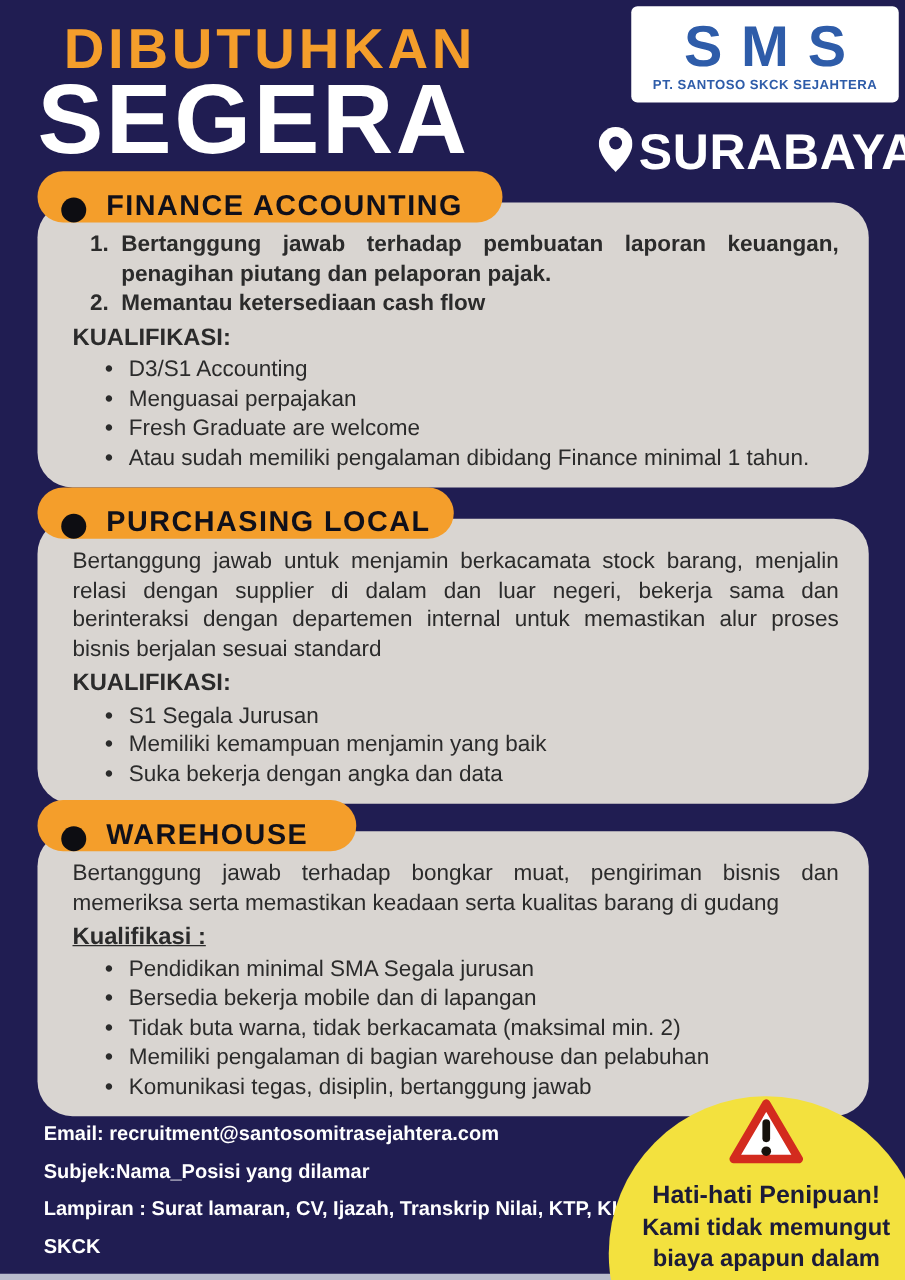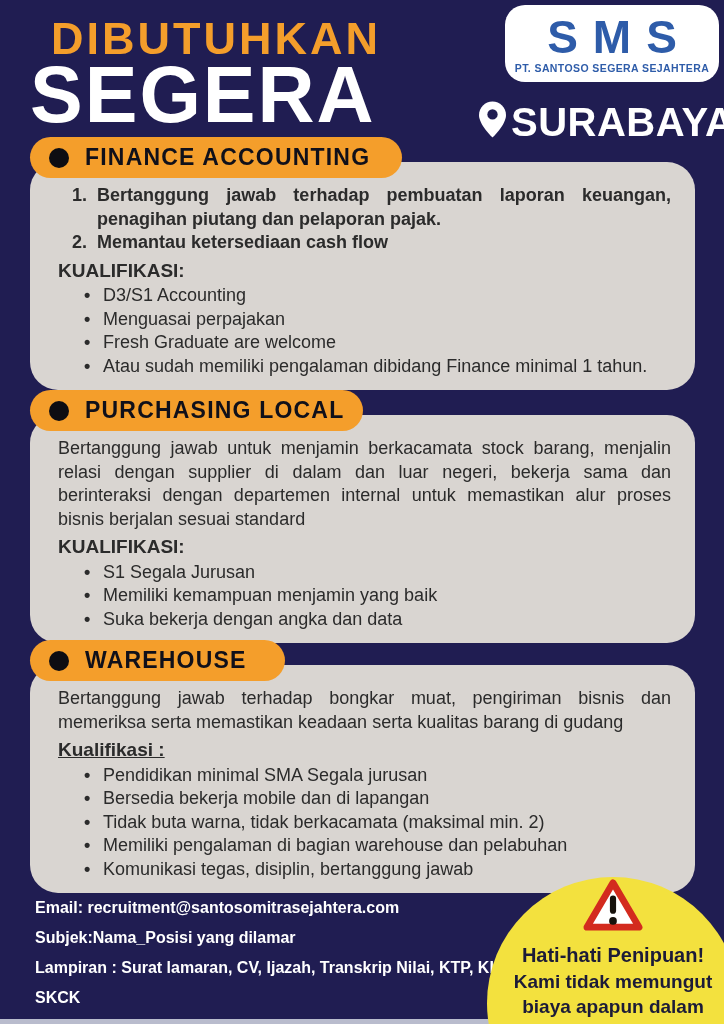--- a/index.html
+++ b/index.html
@@ -18,21 +18,21 @@
     line-height: 1; color: #f49e2b; white-space: nowrap;
   }
   .title-line2 {
     position: absolute; left: 30px; top: 55px;
     font-size: 79px; font-weight: 700; letter-spacing: 2px;
     line-height: 1; color: #ffffff; white-space: nowrap;
   }
   .logo-box {
     position: absolute; left: 505px; top: 5px;
     width: 214px; height: 77px; background: #ffffff;
-    border-radius: 20px;
+    border-radius: 5px;
     display: flex; flex-direction: column; align-items: center; justify-content: center;
   }
   .logo-acronym {
     font-size: 46px; font-weight: 700; color: #2e5ca9;
     letter-spacing: 15px; margin-right: -15px; line-height: 1;
   }
   .logo-company {
     font-size: 10.5px; font-weight: 700; color: #2e5ca9;
     letter-spacing: 0.4px; margin-top: 2px; white-space: nowrap;
   }
@@ -46,21 +46,21 @@
   }
 
   
   .job { position: absolute; left: 30px; width: 665px; }
   .job-finance    { top: 137px; }
   .job-purchasing { top: 390px; }
   .job-warehouse  { top: 640px; }
 
   .pill {
     position: relative; z-index: 2;
-    display: flex; align-items: center; gap: 16px;
+    display: flex; align-items: flex-end; gap: 16px;
     height: 41px; border-radius: 26px; background: #f49e2b;
     padding-left: 19px;
   }
   .job-finance    .pill { width: 372px; }
   .job-purchasing .pill { width: 333px; }
   .job-warehouse  .pill { width: 255px; }
   .pill-dot { width: 20px; height: 20px; border-radius: 50%; background: #0d0d12; flex: none; }
   .pill-label {
     font-size: 23px; font-weight: 700; letter-spacing: 1.2px;
     color: #10101a; white-space: nowrap;
@@ -118,21 +118,21 @@
 </head>
 <body>
 
 <div class="poster">
 
   <div class="title-line1">DIBUTUHKAN</div>
   <div class="title-line2">SEGERA</div>
 
   <div class="logo-box">
     <div class="logo-acronym">SMS</div>
-    <div class="logo-company">PT. SANTOSO SEGERA SEJAHTERA</div>
+    <div class="logo-company">PT. SANTOSO SKCK SEJAHTERA</div>
   </div>
 
   <div class="location">
     <span>
       <svg width="27" height="37" viewBox="0 0 24 32">
         <path d="M12 0C5.4 0 0 5.4 0 12c0 9 12 20 12 20s12-11 12-20C24 5.4 18.6 0 12 0z" fill="#ffffff"></path>
         <circle cx="12" cy="11.5" r="4.6" fill="#201d52"></circle>
       </svg>
     </span>
     <span class="location-label">SURABAYA</span>

